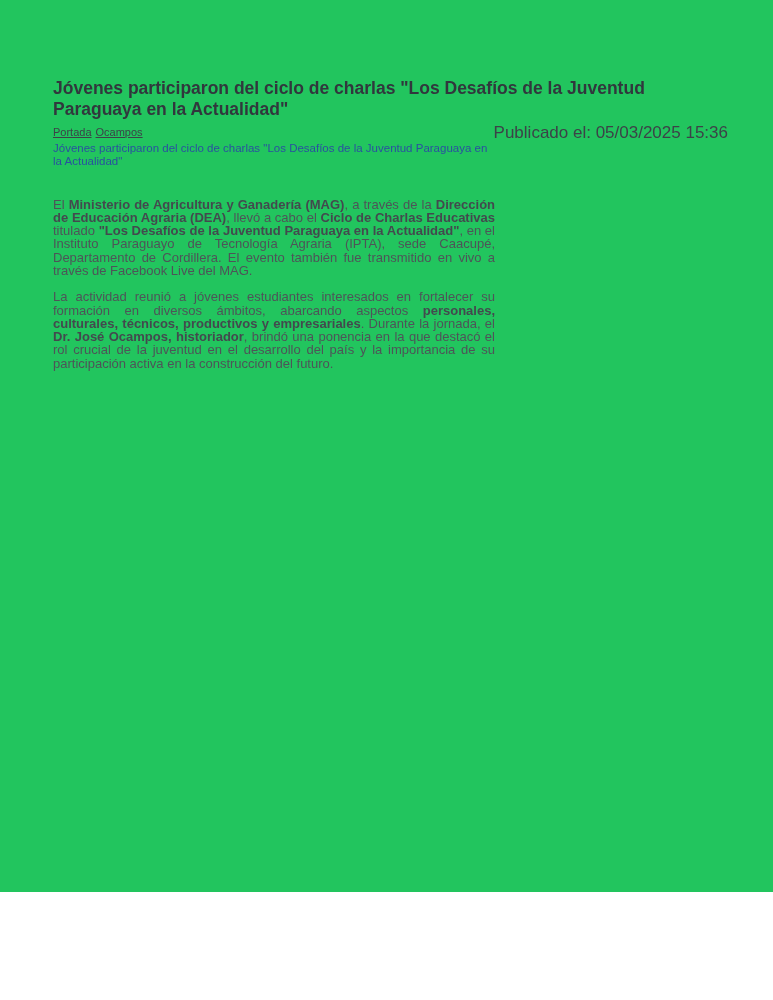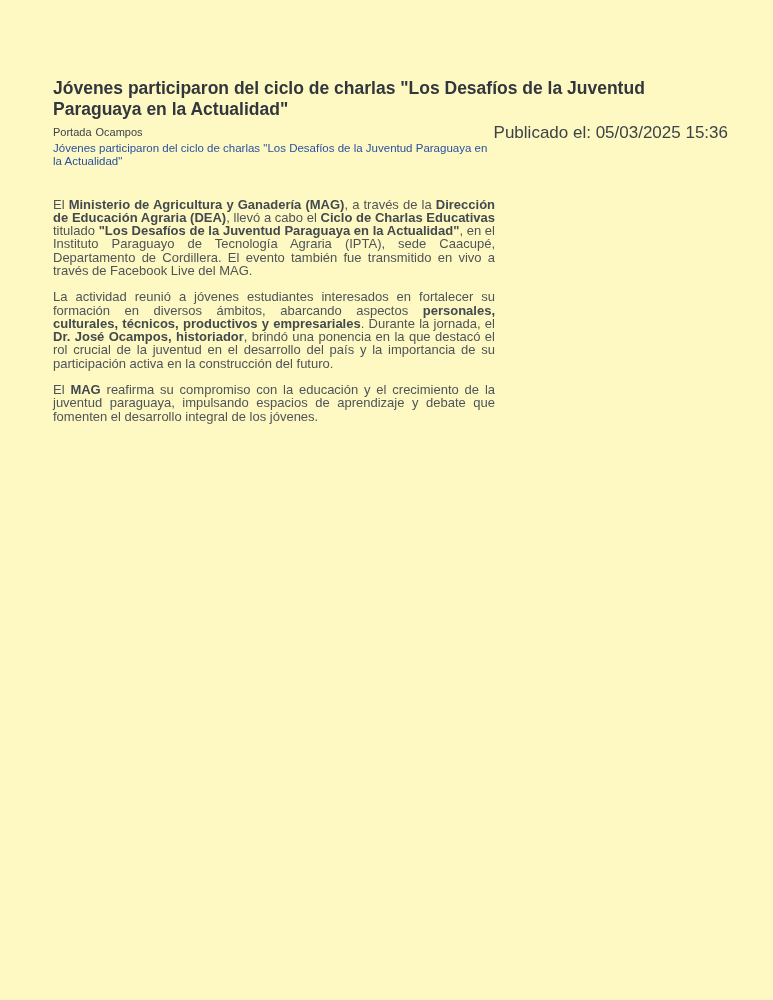--- a/index.html
+++ b/index.html
@@ -5,22 +5,22 @@
   * { box-sizing: border-box; }
   html, body { margin: 0; padding: 0; }
   body {
     background: #ffffff;
     font-family: "Liberation Sans", sans-serif;
     -webkit-font-smoothing: antialiased;
   }
   .page {
     position: relative;
     width: 773px;
-    height: 1000px;
-    background: #fef9c3;
+    height: 892px;
+    background: #22c55e;
     overflow: hidden;
   }
   .content {
     padding: 78px 45px 0 53px;
   }
   .page-title {
     margin: 0 0 6px 0;
     max-width: 660px;
     font-size: 17.5px;
     line-height: 21px;
@@ -32,20 +32,21 @@
     justify-content: space-between;
     align-items: flex-start;
   }
   .breadcrumb {
     font-size: 11px;
     line-height: 13.5px;
     color: #3c4248;
   }
   .breadcrumb-link {
     color: #3c4248;
+    text-decoration: underline;
     margin-right: 4px;
     cursor: pointer;
   }
   .breadcrumb-current {
     display: block;
     margin-top: 2px;
     max-width: 445px;
     font-size: 11.5px;
     line-height: 13px;
     color: #2a51a0;
@@ -87,17 +88,16 @@
       </div>
       <div class="published">Publicado el: 05/03/2025 15:36</div>
     </div>
 
     <div class="article">
 
       <p><span>El </span><strong>Ministerio de Agricultura y Ganadería (MAG)</strong><span>, a través de la </span><strong>Dirección de Educación Agraria (DEA)</strong><span>, llevó a cabo el </span><strong>Ciclo de Charlas Educativas</strong><span> titulado </span><strong>"Los Desafíos de la Juventud Paraguaya en la Actualidad"</strong><span>, en el Instituto Paraguayo de Tecnología Agraria (IPTA), sede Caacupé, Departamento de Cordillera. El evento también fue transmitido en vivo a través de Facebook Live del MAG.</span></p>
 
       <p><span>La actividad reunió a jóvenes estudiantes interesados en fortalecer su formación en diversos ámbitos, abarcando aspectos </span><strong>personales, culturales, técnicos, productivos y empresariales</strong><span>. Durante la jornada, el </span><strong>Dr. José Ocampos, historiador</strong><span>, brindó una ponencia en la que destacó el rol crucial de la juventud en el desarrollo del país y la importancia de su participación activa en la construcción del futuro.</span></p>
 
-      <p><span>El </span><strong>MAG</strong><span> reafirma su compromiso con la educación y el crecimiento de la juventud paraguaya, impulsando espacios de aprendizaje y debate que fomenten el desarrollo integral de los jóvenes.</span></p>
 
     </div>
   </div>
 </div>
 
 </body></html>

